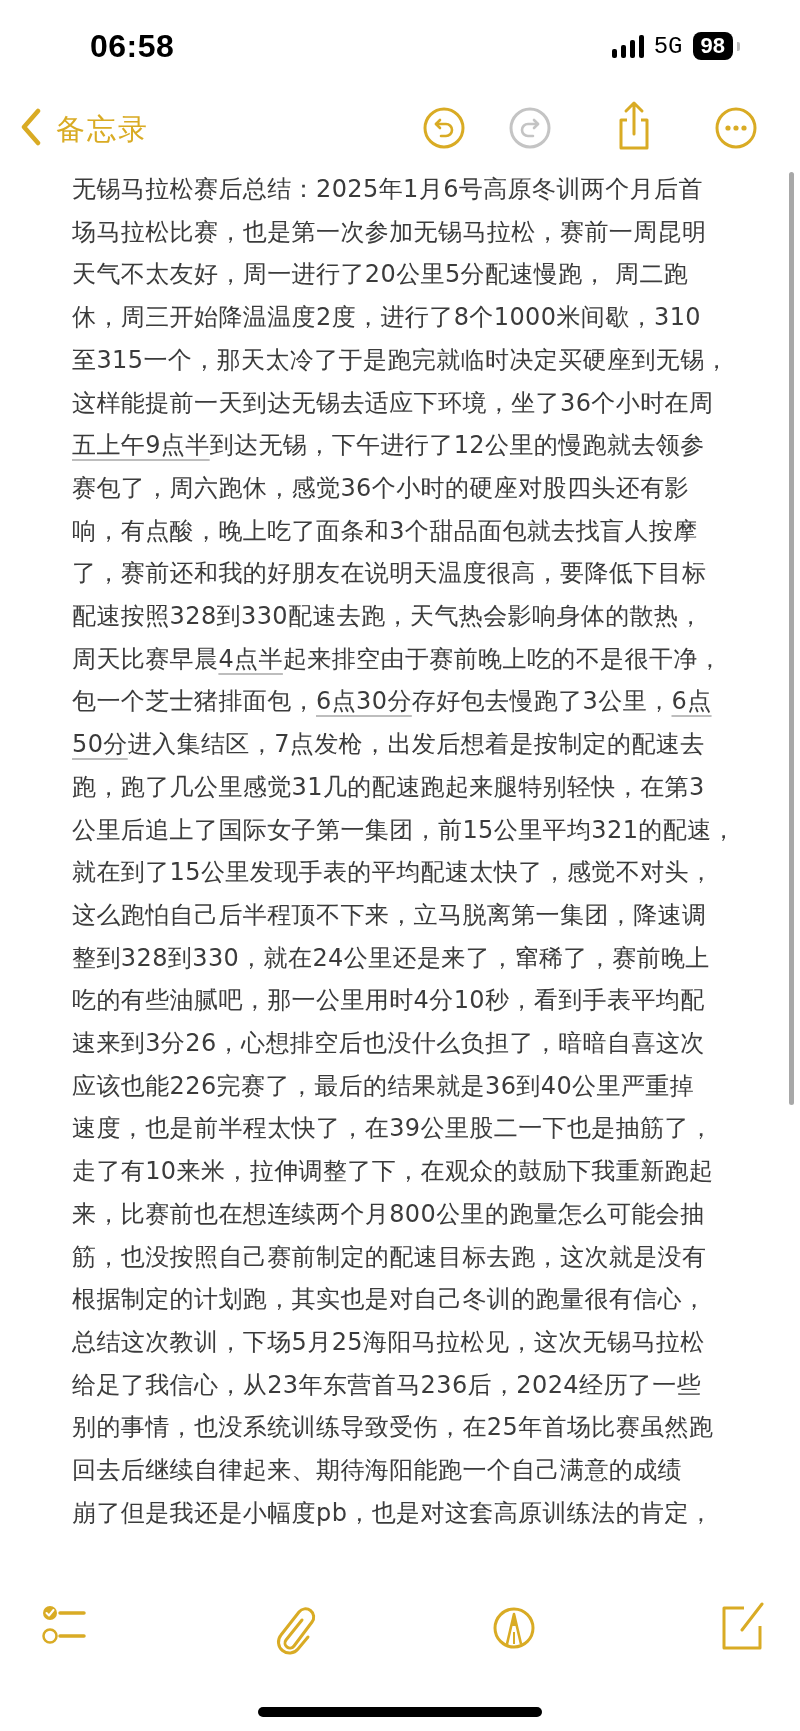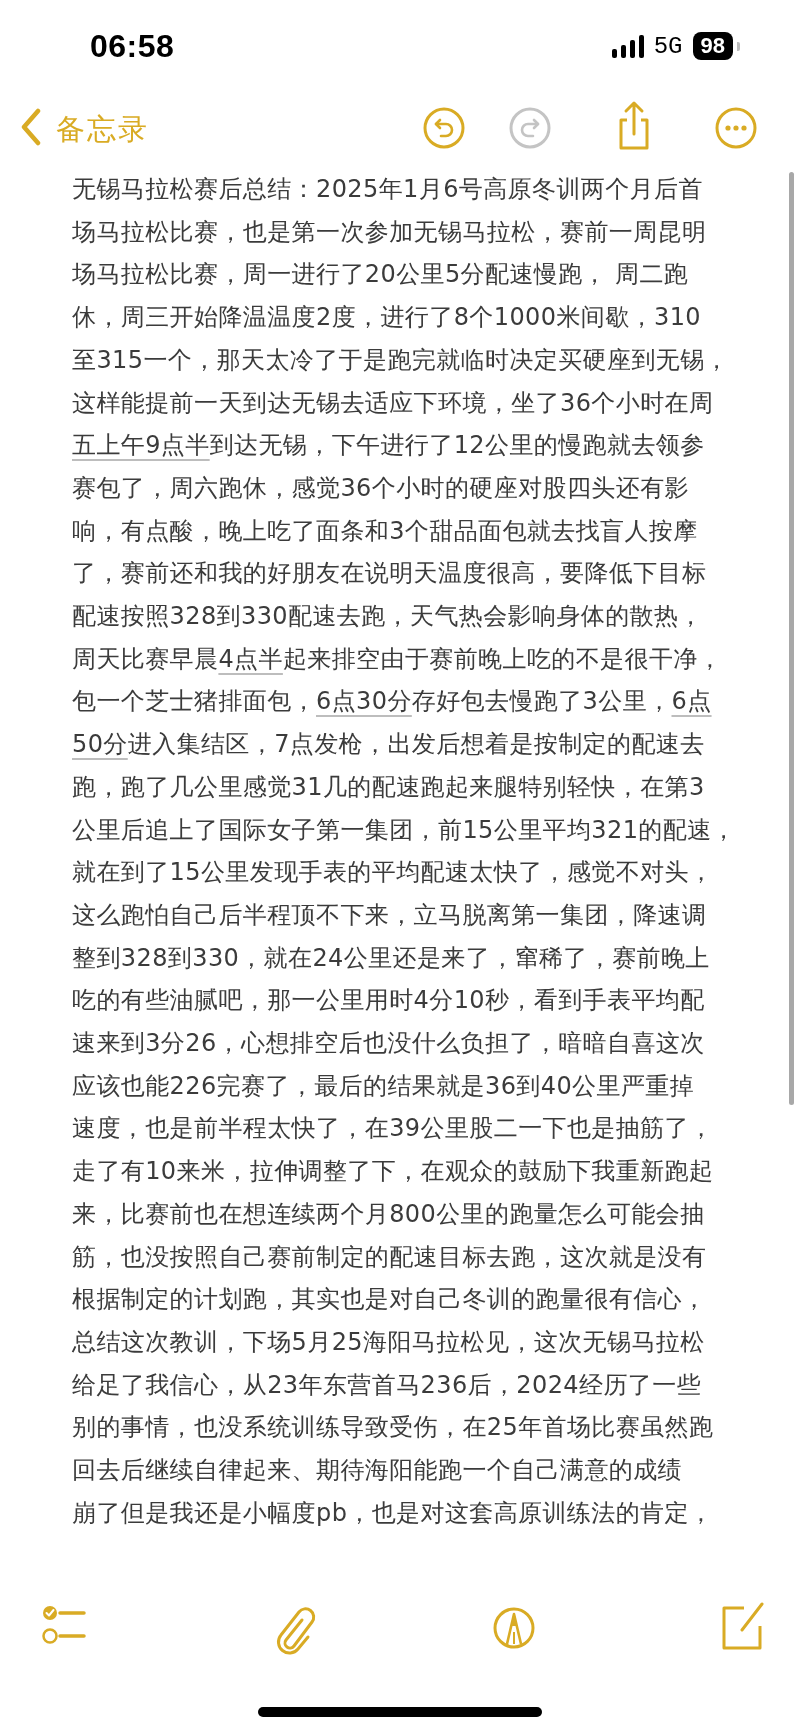--- a/index.html
+++ b/index.html
@@ -93,21 +93,21 @@
       <circle cx="14" cy="22" r="2.6" fill="#d9ab24"></circle>
       <circle cx="22" cy="22" r="2.6" fill="#d9ab24"></circle>
       <circle cx="30" cy="22" r="2.6" fill="#d9ab24"></circle>
     </svg>
   </div>
 </div>
 
 <div class="note-body" id="note-body">
     <span class="note-line"><span>无锡马拉松赛后总结：2025年1月6号高原冬训两个月后首</span></span>
     <span class="note-line"><span>场马拉松比赛，也是第一次参加无锡马拉松，赛前一周昆明</span></span>
-    <span class="note-line"><span>场马拉松比赛，周一进行了20公里5分配速慢跑， 周二跑</span></span>
+    <span class="note-line"><span>天气不太友好，周一进行了20公里5分配速慢跑， 周二跑</span></span>
     <span class="note-line"><span>休，周三开始降温温度2度，进行了8个1000米间歇，310</span></span>
     <span class="note-line"><span>至315一个，那天太冷了于是跑完就临时决定买硬座到无锡，</span></span>
     <span class="note-line"><span>这样能提前一天到达无锡去适应下环境，坐了36个小时在周</span></span>
     <span class="note-line"><span class="ul">五上午9点半</span><span>到达无锡，下午进行了12公里的慢跑就去领参</span></span>
     <span class="note-line"><span>赛包了，周六跑休，感觉36个小时的硬座对股四头还有影</span></span>
     <span class="note-line"><span>响，有点酸，晚上吃了面条和3个甜品面包就去找盲人按摩</span></span>
     <span class="note-line"><span>了，赛前还和我的好朋友在说明天温度很高，要降低下目标</span></span>
     <span class="note-line"><span>配速按照328到330配速去跑，天气热会影响身体的散热，</span></span>
     <span class="note-line"><span>周天比赛早晨</span><span class="ul">4点半</span><span>起来排空由于赛前晚上吃的不是很干净，</span></span>
     <span class="note-line"><span>包一个芝士猪排面包，</span><span class="ul">6点30分</span><span>存好包去慢跑了3公里，</span><span class="ul">6点</span></span>

